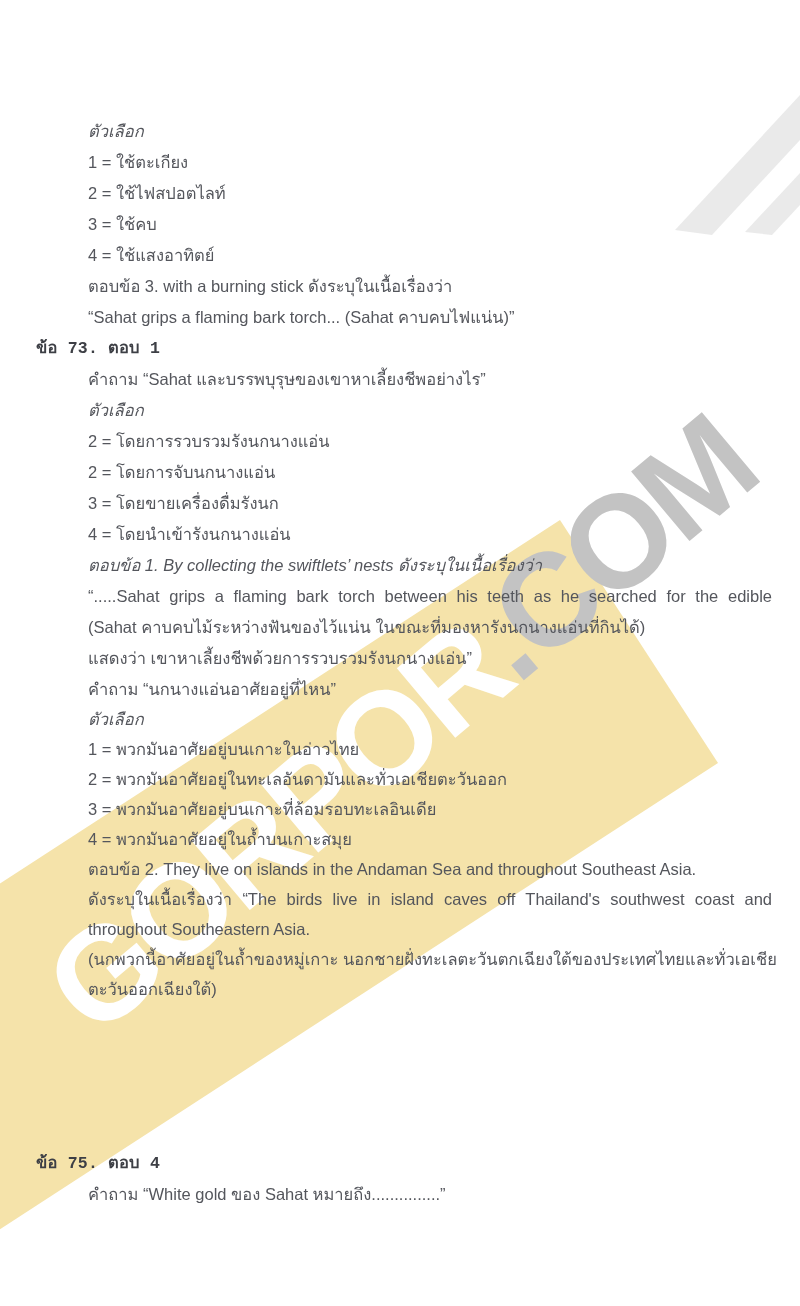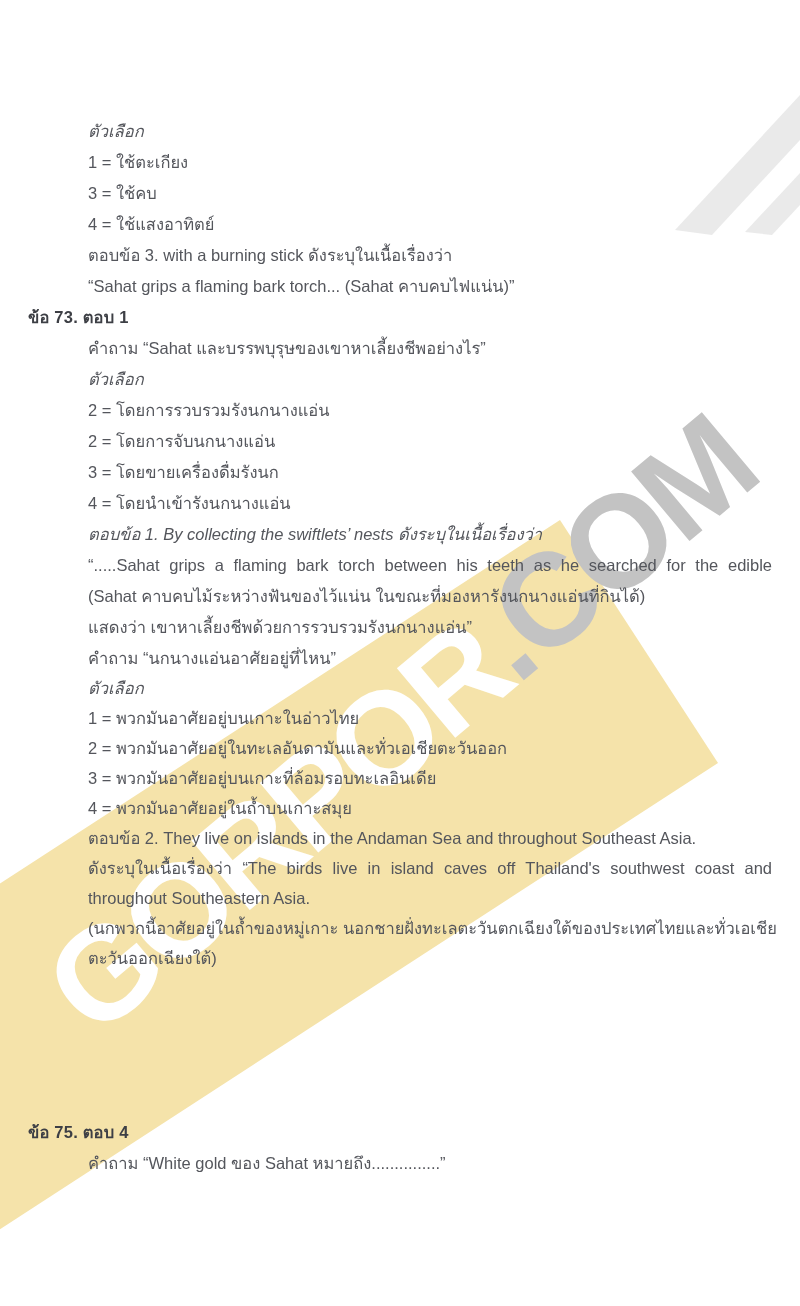--- a/index.html
+++ b/index.html
@@ -15,24 +15,25 @@
   .doc-section.gap{margin-top:144px}
   .line{
     padding-left:88px;
     font-size:16.5px;
     line-height:31px;
     color:#54565c;
     white-space:nowrap;
   }
   .sec-question-74 .line{line-height:30px}
   .line.header{
-    padding-left:28px;
+    padding-left:36px;
     font-weight:bold;
     color:#3d3f45;
     letter-spacing:.2px;
+    font-family:Liberation Mono, monospace;
   }
   .line.options-label{font-style:italic}
   .line.justify{
     white-space:normal;
     width:684px;
     text-align:justify;
     text-align-last:justify;
   }
 </style>
 </head>
@@ -51,20 +52,21 @@
     <g opacity="0.55">
       <polygon points="675,230 800,95 800,140 712,235" fill="#d9d9d9"></polygon>
       <polygon points="745,232 800,173 800,205 772,235" fill="#d9d9d9"></polygon>
     </g>
   </svg>
 
   <div class="content" id="content">
       <div class="doc-section sec-question-72-answer-tail">
         <div class="line options-label" style="color: rgb(84, 86, 92);">ตัวเลือก</div>
         <div class="line choice" style="color: rgb(84, 86, 92);">1 = ใช้ตะเกียง</div>
+        <div class="line choice" style="color: rgb(84, 86, 92);">2 = ใช้ไฟสปอตไลท์</div>
         <div class="line choice" style="color: rgb(84, 86, 92);">3 = ใช้คบ</div>
         <div class="line choice" style="color: rgb(84, 86, 92);">4 = ใช้แสงอาทิตย์</div>
         <div class="line answer" style="color: rgb(84, 86, 92);">ตอบข้อ 3. with a burning stick ดังระบุในเนื้อเรื่องว่า</div>
         <div class="line answer" style="color: rgb(84, 86, 92);">“Sahat grips a flaming bark torch... (Sahat คาบคบไฟแน่น)”</div>
       </div>
       <div class="doc-section sec-question-73">
         <div class="line header" style="color: rgb(61, 63, 69);">ข้อ 73. ตอบ 1</div>
         <div class="line question" style="color: rgb(84, 86, 92);">คำถาม “Sahat และบรรพบุรุษของเขาหาเลี้ยงชีพอย่างไร”</div>
         <div class="line options-label" style="color: rgb(84, 86, 92);">ตัวเลือก</div>
         <div class="line choice" style="color: rgb(84, 86, 92);">2 = โดยการรวบรวมรังนกนางแอ่น</div>

